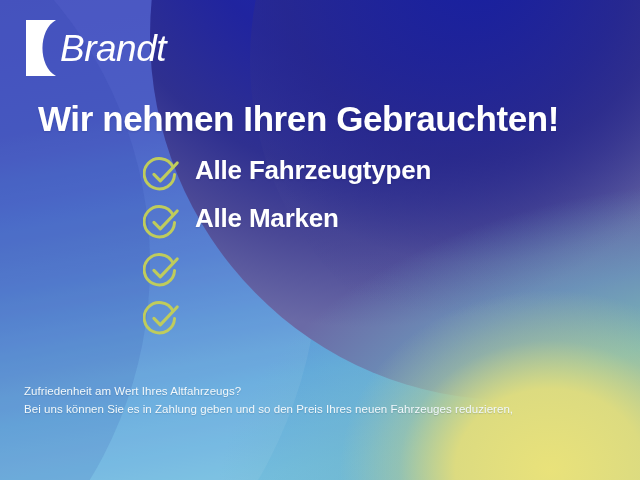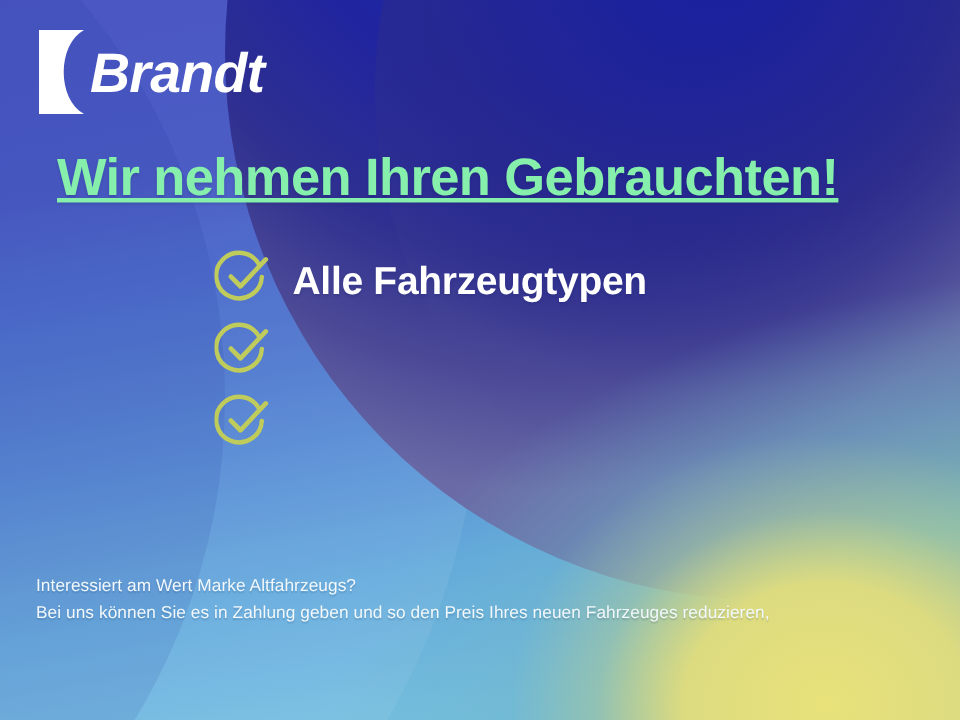--- a/index.html
+++ b/index.html
@@ -132,49 +132,48 @@
   }
   .logo-mark {
     width: 30px;
     height: 56px;
     flex: none;
     margin-right: 4px;
   }
   .logo-text {
     color: #ffffff;
     font-size: 37px;
-    font-weight: bold;
+    font-weight: normal;
     font-style: italic;
     letter-spacing: -0.5px;
     line-height: 1;
   }
 
   
   .headline {
     position: absolute;
     left: 38px;
     top: 99px;
-    color: #86efac;
+    color: #ffffff;
     font-size: 35px;
     font-weight: bold;
     letter-spacing: -0.4px;
     white-space: nowrap;
     text-shadow: 0 1px 2px rgba(10,20,80,0.18);
-    text-decoration: underline;
   }
 
   
   .features {
     position: absolute;
     left: 143px;
     top: 155px;
   }
   .feature-row {
     display: flex;
-    align-items: flex-end;
+    align-items: flex-start;
     height: 48px;
     margin-bottom: 0px;
   }
   .feature-icon {
     width: 38px;
     height: 38px;
     flex: none;
     margin-right: 14px;
   }
   .feature-label {
@@ -234,36 +233,43 @@
     <div class="features">
 
       <div class="feature-row">
         <svg class="feature-icon" viewBox="0 0 40 40">
           <path d="M31.5 12.5 A16 16 0 1 0 33.2 20.6" fill="none" stroke="#bfcc5c" stroke-width="3.1" stroke-linecap="round"></path>
           <path d="M11.5 20.4 L18.2 27.2 L36 8.4" fill="none" stroke="#bfcc5c" stroke-width="3.3" stroke-linecap="round" stroke-linejoin="round"></path>
         </svg>
         <span class="feature-label">Alle Fahrzeugtypen</span>
       </div>
 
+      <div class="feature-row">
+        <svg class="feature-icon" viewBox="0 0 40 40">
+          <path d="M31.5 12.5 A16 16 0 1 0 33.2 20.6" fill="none" stroke="#bfcc5c" stroke-width="3.1" stroke-linecap="round"></path>
+          <path d="M11.5 20.4 L18.2 27.2 L36 8.4" fill="none" stroke="#bfcc5c" stroke-width="3.3" stroke-linecap="round" stroke-linejoin="round"></path>
+        </svg>
+        <span class="feature-label">Alle Marken</span>
+      </div>
 
       <div class="feature-row">
         <svg class="feature-icon" viewBox="0 0 40 40">
           <path d="M31.5 12.5 A16 16 0 1 0 33.2 20.6" fill="none" stroke="#bfcc5c" stroke-width="3.1" stroke-linecap="round"></path>
           <path d="M11.5 20.4 L18.2 27.2 L36 8.4" fill="none" stroke="#bfcc5c" stroke-width="3.3" stroke-linecap="round" stroke-linejoin="round"></path>
         </svg>
       </div>
 
       <div class="feature-row">
         <svg class="feature-icon" viewBox="0 0 40 40">
           <path d="M31.5 12.5 A16 16 0 1 0 33.2 20.6" fill="none" stroke="#bfcc5c" stroke-width="3.1" stroke-linecap="round"></path>
           <path d="M11.5 20.4 L18.2 27.2 L36 8.4" fill="none" stroke="#bfcc5c" stroke-width="3.3" stroke-linecap="round" stroke-linejoin="round"></path>
         </svg>
       </div>
 
     </div>
 
     <div class="footnote">
-      <div class="footnote-line">Interessiert am Wert Marke Altfahrzeugs?</div>
+      <div class="footnote-line">Zufriedenheit am Wert Ihres Altfahrzeugs?</div>
       <div class="footnote-line">Bei uns können Sie es in Zahlung geben und so den Preis Ihres neuen Fahrzeuges reduzieren,</div>
     </div>
 
   </div>
 </div>
 
 </body></html>

